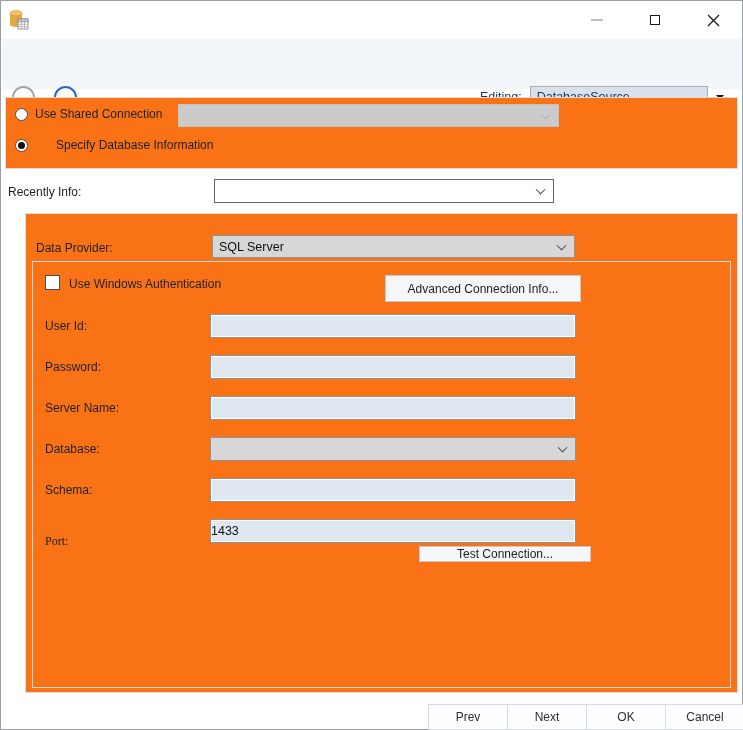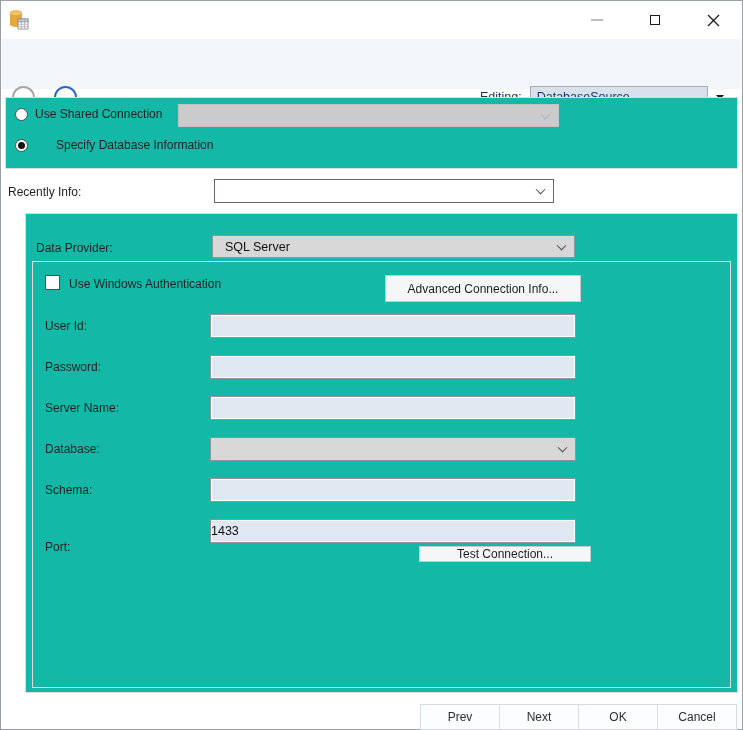--- a/index.html
+++ b/index.html
@@ -50,21 +50,21 @@
   .editing-wrap { position: absolute; left: 478px; top: 46px; height: 24px; display: flex; align-items: center; }
   .editing-label { color: #16365f; font-size: 12.5px; margin-right: 8px; }
   .editing-box {
     width: 178px; height: 23px; background: #d9e1ec;
     border: 1px solid #a9aeb4; display: flex; align-items: center;
   }
   .editing-value { color: #16365f; font-size: 12.5px; padding-left: 6px; white-space: nowrap; }
   .editing-arrow { width: 24px; height: 23px; background: transparent; display: flex; align-items: center; justify-content: center; }
 
   
-  .gbox { position: absolute; border: 1px solid #dadcde; background: #14b8a6; }
+  .gbox { position: absolute; border: 1px solid #dadcde; background: #f97316; }
   .box1 { left: 4px; right: 4px; top: 96px; height: 72px; }
   .box2 { left: 4px; right: 4px; top: 212px; height: 480px; margin-left: 20px; }
   .inner-box { position: absolute; left: 6px; right: 6px; top: 47px; height: 427px; border: 1px solid #dadcde; }
 
   
   .radio {
     position: absolute; width: 13px; height: 13px; border-radius: 50%;
     border: 1px solid #4a4d50; background: #fff;
   }
   .radio.selected::after {
@@ -72,21 +72,21 @@
     width: 7px; height: 7px; border-radius: 50%; background: #111;
   }
   .checkbox {
     position: absolute; width: 15px; height: 15px;
     border: 1px solid #4a4d50; background: #fff;
   }
   .lbl { position: absolute; white-space: nowrap; color: #1d2023; }
 
   
   .combo { position: absolute; display: flex; align-items: center; }
-  .combo .val { padding-left: 12px; font-size: 12.5px; color: #111; white-space: nowrap; }
+  .combo .val { padding-left: 6px; font-size: 12.5px; color: #111; white-space: nowrap; }
   .chev {
     position: absolute; right: 9px; top: 50%;
     width: 7px; height: 7px;
     border-right: 1.4px solid #43474b; border-bottom: 1.4px solid #43474b;
     transform: translateY(-70%) rotate(45deg);
   }
   .combo.disabled { background: #cbcbcb; border: 1px solid #c2c2c2; }
   .combo.disabled .chev { border-color: #aeaeae; }
   .combo.white { background: #fff; border: 1px solid #63666a; }
   .combo.gray  { background: #d7d7d7; border: 1px solid #909397; }
@@ -103,21 +103,21 @@
     position: absolute; background: #f5f6f8; border: 1px solid #c6c9cc;
     font-family: "Liberation Sans", sans-serif; font-size: 12px; color: #1b1e21;
     display: flex; align-items: center; justify-content: center; cursor: default;
   }
   .footer { position: absolute; left: 419px; top: 703px; display: flex; }
   .fbtn {
     width: 80px; height: 26px; background: #fcfdfe; border: 1px solid #d5dbe2;
     font-family: "Liberation Sans", sans-serif; font-size: 12px; color: #2b2f33;
     display: flex; align-items: center; justify-content: center; margin-left: -1px;
   }
-  .fbtn:first-child { margin-left: 0; }
+  .fbtn:first-child { margin-left: 8px; }
 </style>
 </head>
 <body>
 
 <div class="window">
 
   <div class="titlebar">
     <span class="app-icon">
       <svg width="20" height="20" viewBox="0 0 20 20">
         <path d="M1 3.2 v11.2 a6 2.6 0 0 0 12 0 V3.2" fill="#e3a83e"></path>
@@ -207,21 +207,21 @@
 
       <span class="lbl" style="left:12px; top:180px;">Database:</span>
       <div class="combo combo-db" style="left:177px; top:175px; width:366px; height:24px;">
         <span class="val"></span>
         <span class="chev"></span>
       </div>
 
       <span class="lbl" style="left:12px; top:221px;">Schema:</span>
       <input class="field" style="left: 177px; top: 216px; width: 366px; height: 24px;" value="">
 
-      <span class="lbl" style="left:12px; top:278px;">Port:</span>
+      <span class="lbl" style="left:12px; top:272px;font-family:Liberation Serif, serif;">Port:</span>
       <input class="field" style="left: 177px; top: 257px; width: 366px; height: 24px;" value="1433">
 
       <button class="btn" style="left:386px; top:284px; width:172px; height:16px;">Test Connection...</button>
     </div>
   </div>
 
   <div class="footer">
     <button class="fbtn">Prev</button>
     <button class="fbtn">Next</button>
     <button class="fbtn">OK</button>

